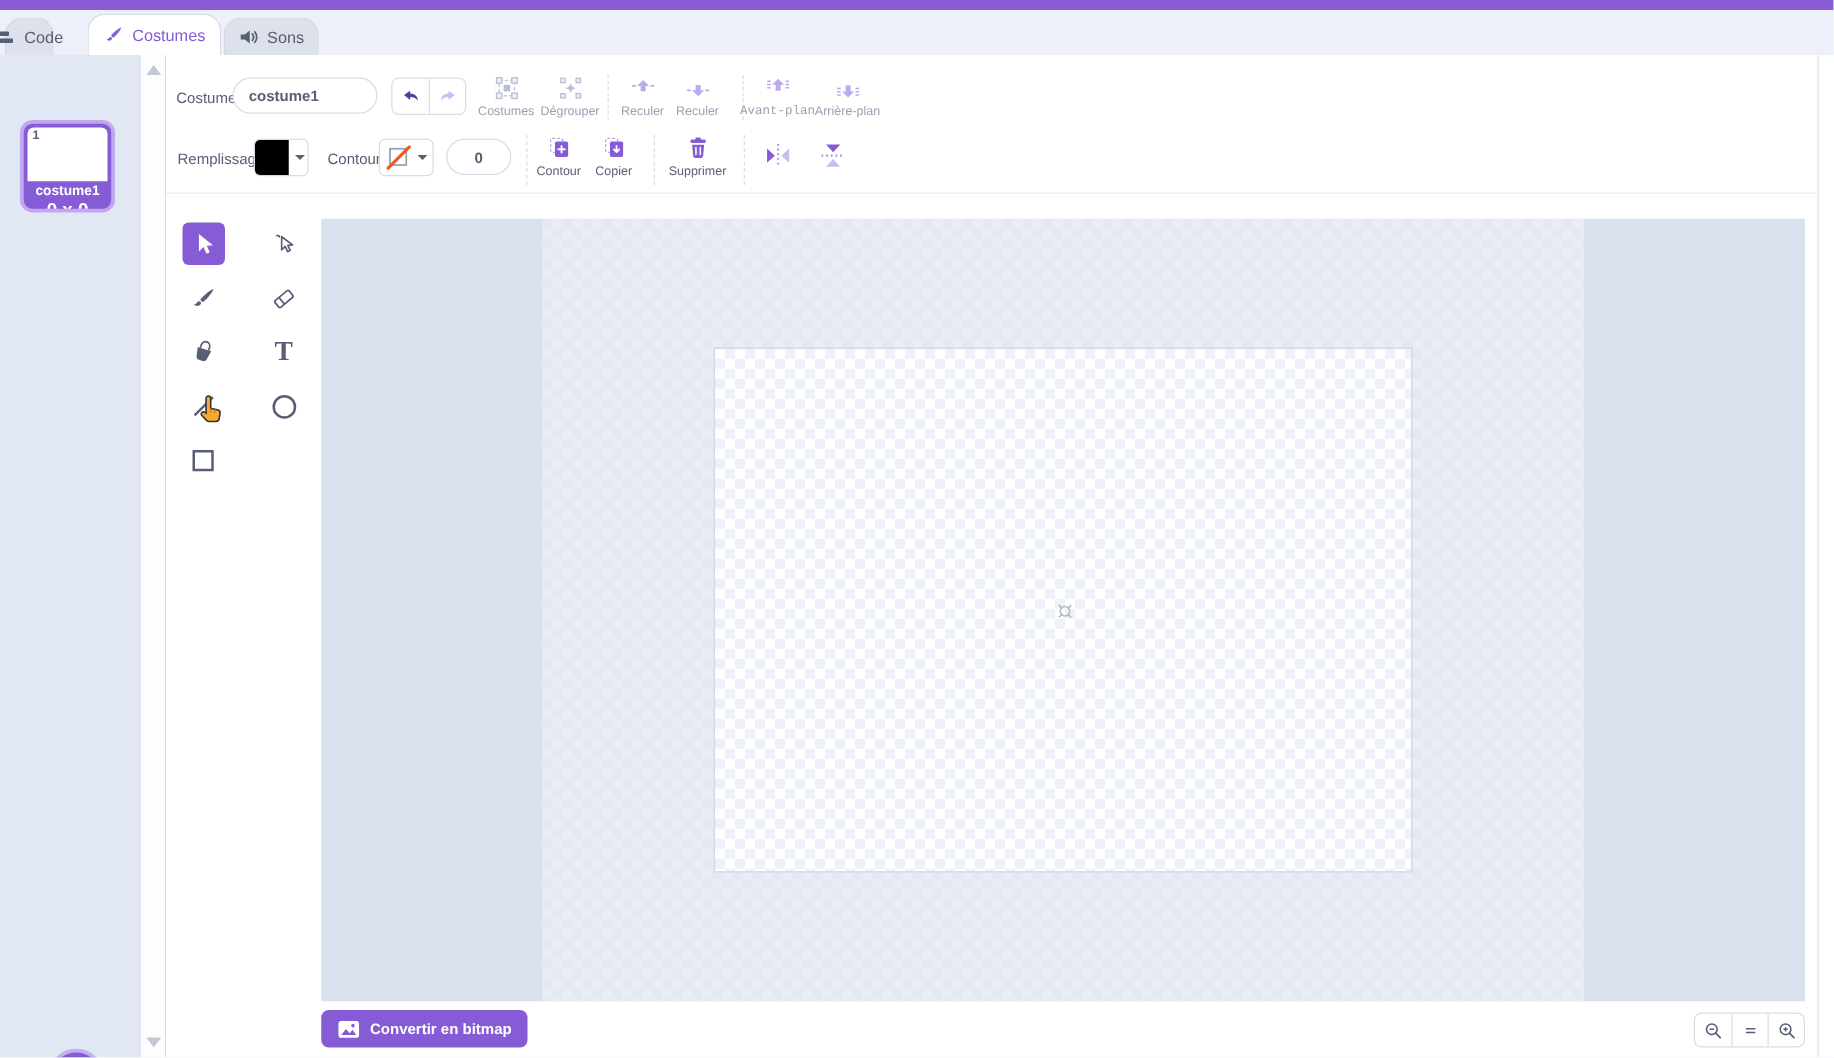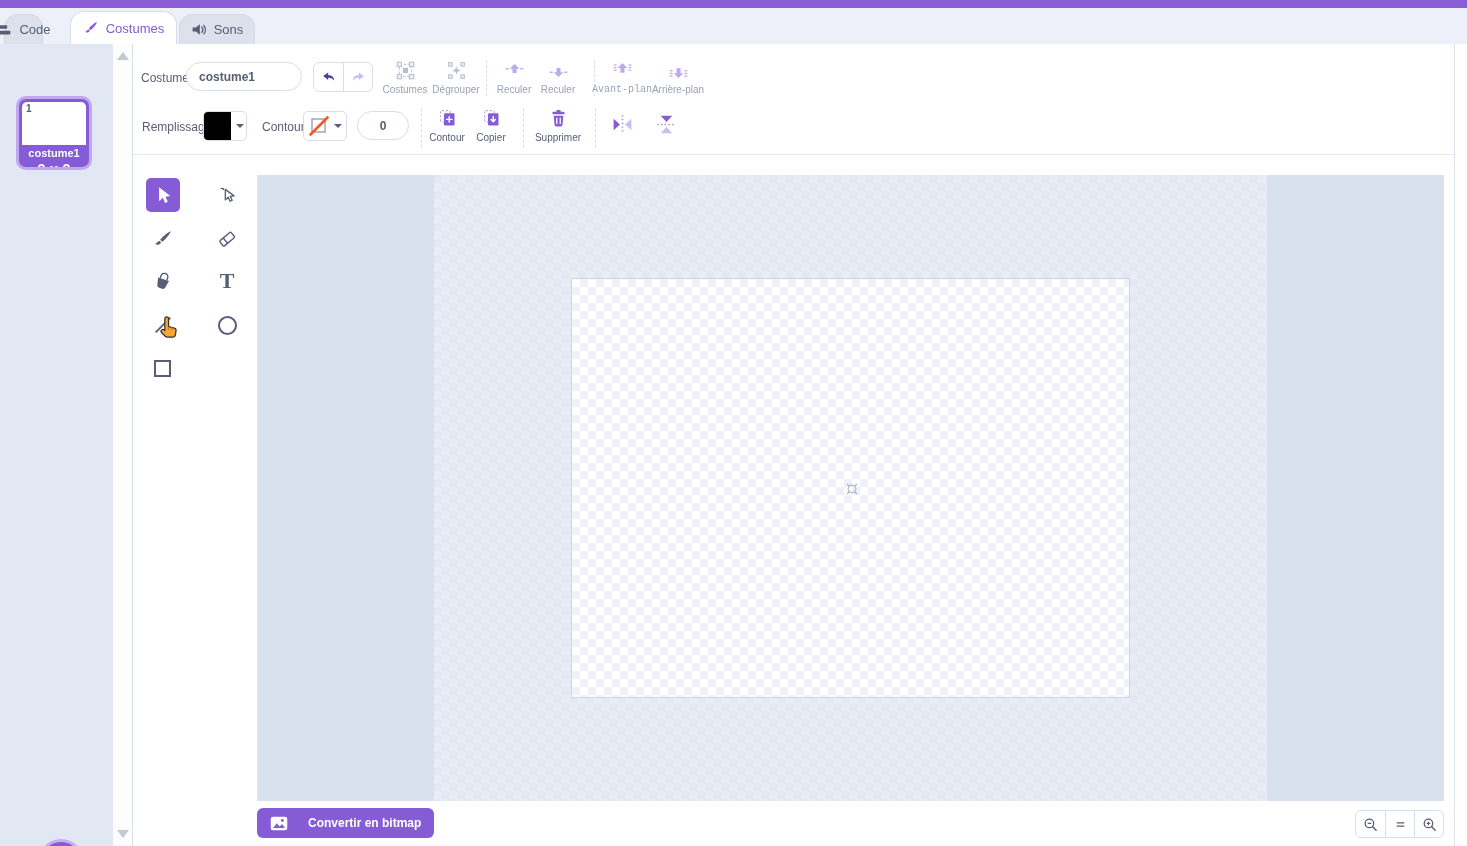--- a/index.html
+++ b/index.html
@@ -72,21 +72,21 @@
   .checker-band { position:absolute; left:177px; top:0; width:833px; height:626px;
         background-color:#e4e9f3;
         background-image:repeating-conic-gradient(#e9edf6 0% 25%, #e3e8f2 0% 50%);
         background-size:16px 16px; }
   .stage { position:absolute; left:314px; top:103px; width:559px; height:420px;
         border:1px solid #c9d7ec;
         background-image:repeating-conic-gradient(#eef1f8 0% 25%, #ffffff 0% 50%);
         background-size:16px 16px; }
 
   
-  .convert-btn { position:absolute; left:257px; top:808px; height:30px; padding:0 13px; display:flex; align-items:center; gap:20px;
+  .convert-btn { position:absolute; left:257px; top:808px; height:30px; padding:0 13px; display:flex; align-items:center; gap:8px;
         background:#855cd6; border:none; border-radius:6px; color:#fff; font-size:12px; font-weight:bold;
         font-family:"Liberation Sans",sans-serif; cursor:pointer; }
   .zoom-group { position:absolute; left:1355px; top:810px; display:flex; background:#fff; border:1px solid #d9dde8; border-radius:6px; overflow:hidden; }
   .zoom-cell { width:29px; height:26px; display:flex; align-items:center; justify-content:center; cursor:pointer; }
   .zoom-cell + .zoom-cell { border-left:1px solid #d9dde8; }
 
   .cursor-hand { left:157px; top:315px; z-index:50; pointer-events:none; }
 </style>
 </head>
 <body>

